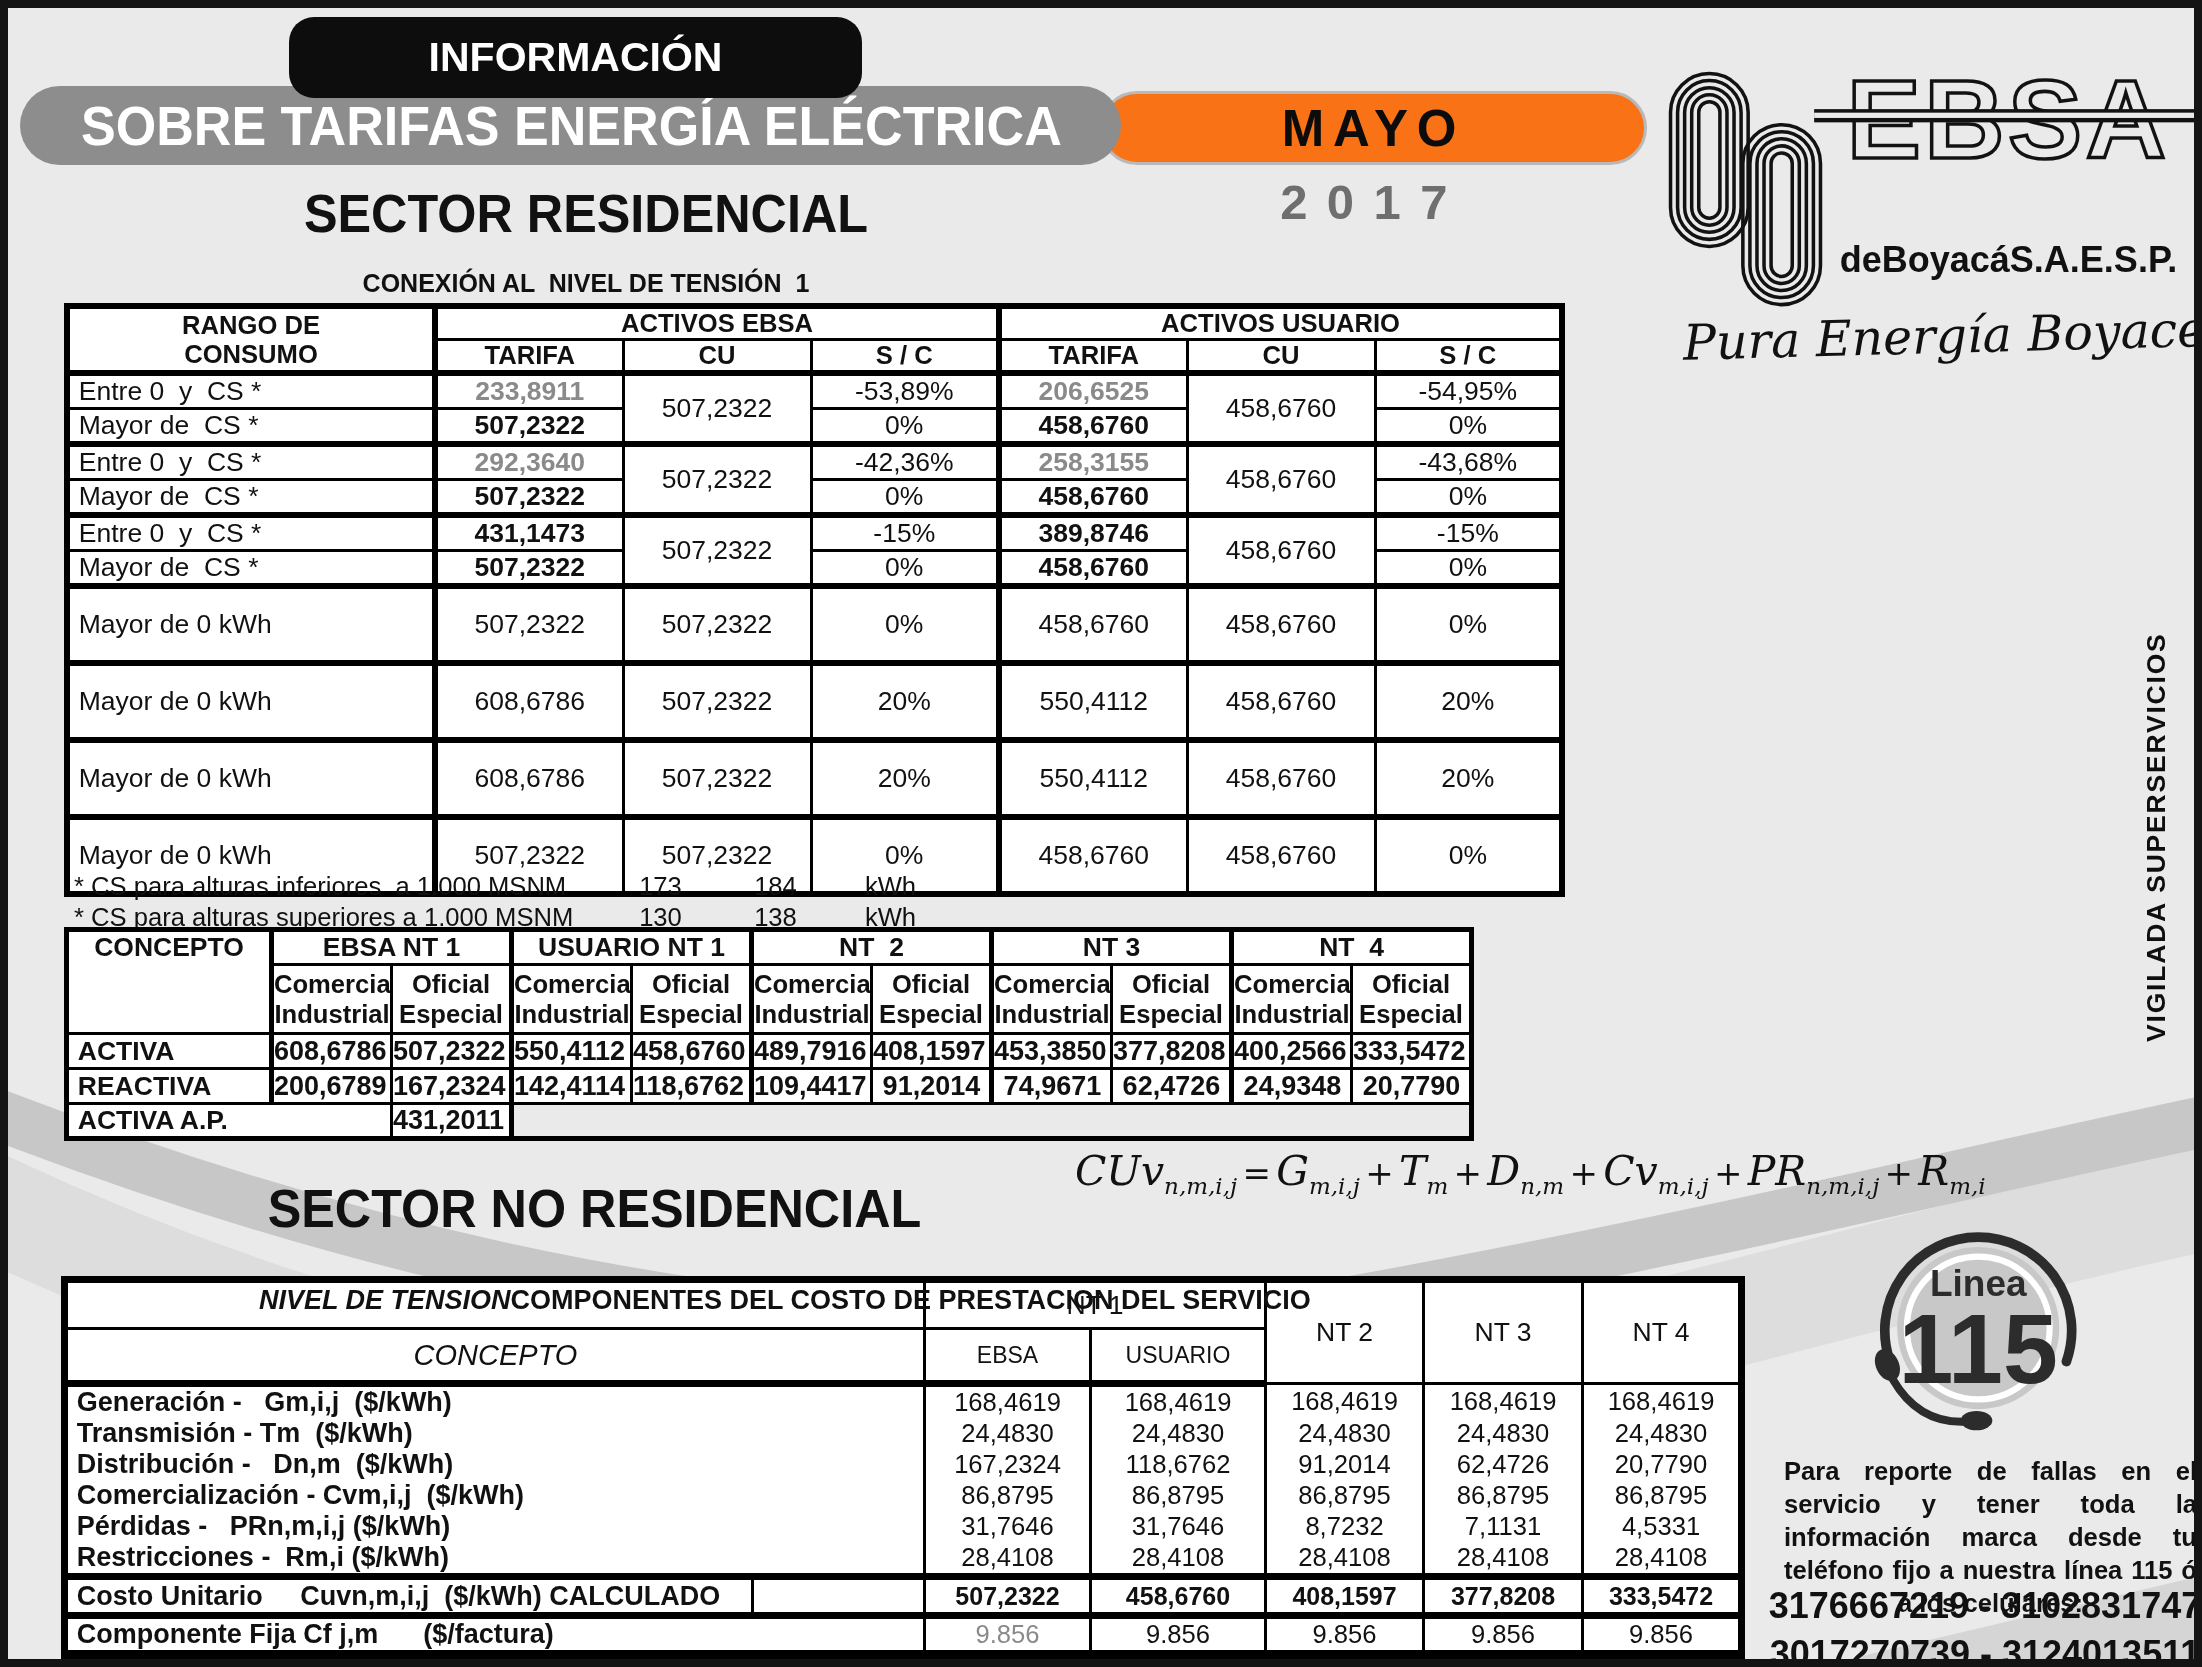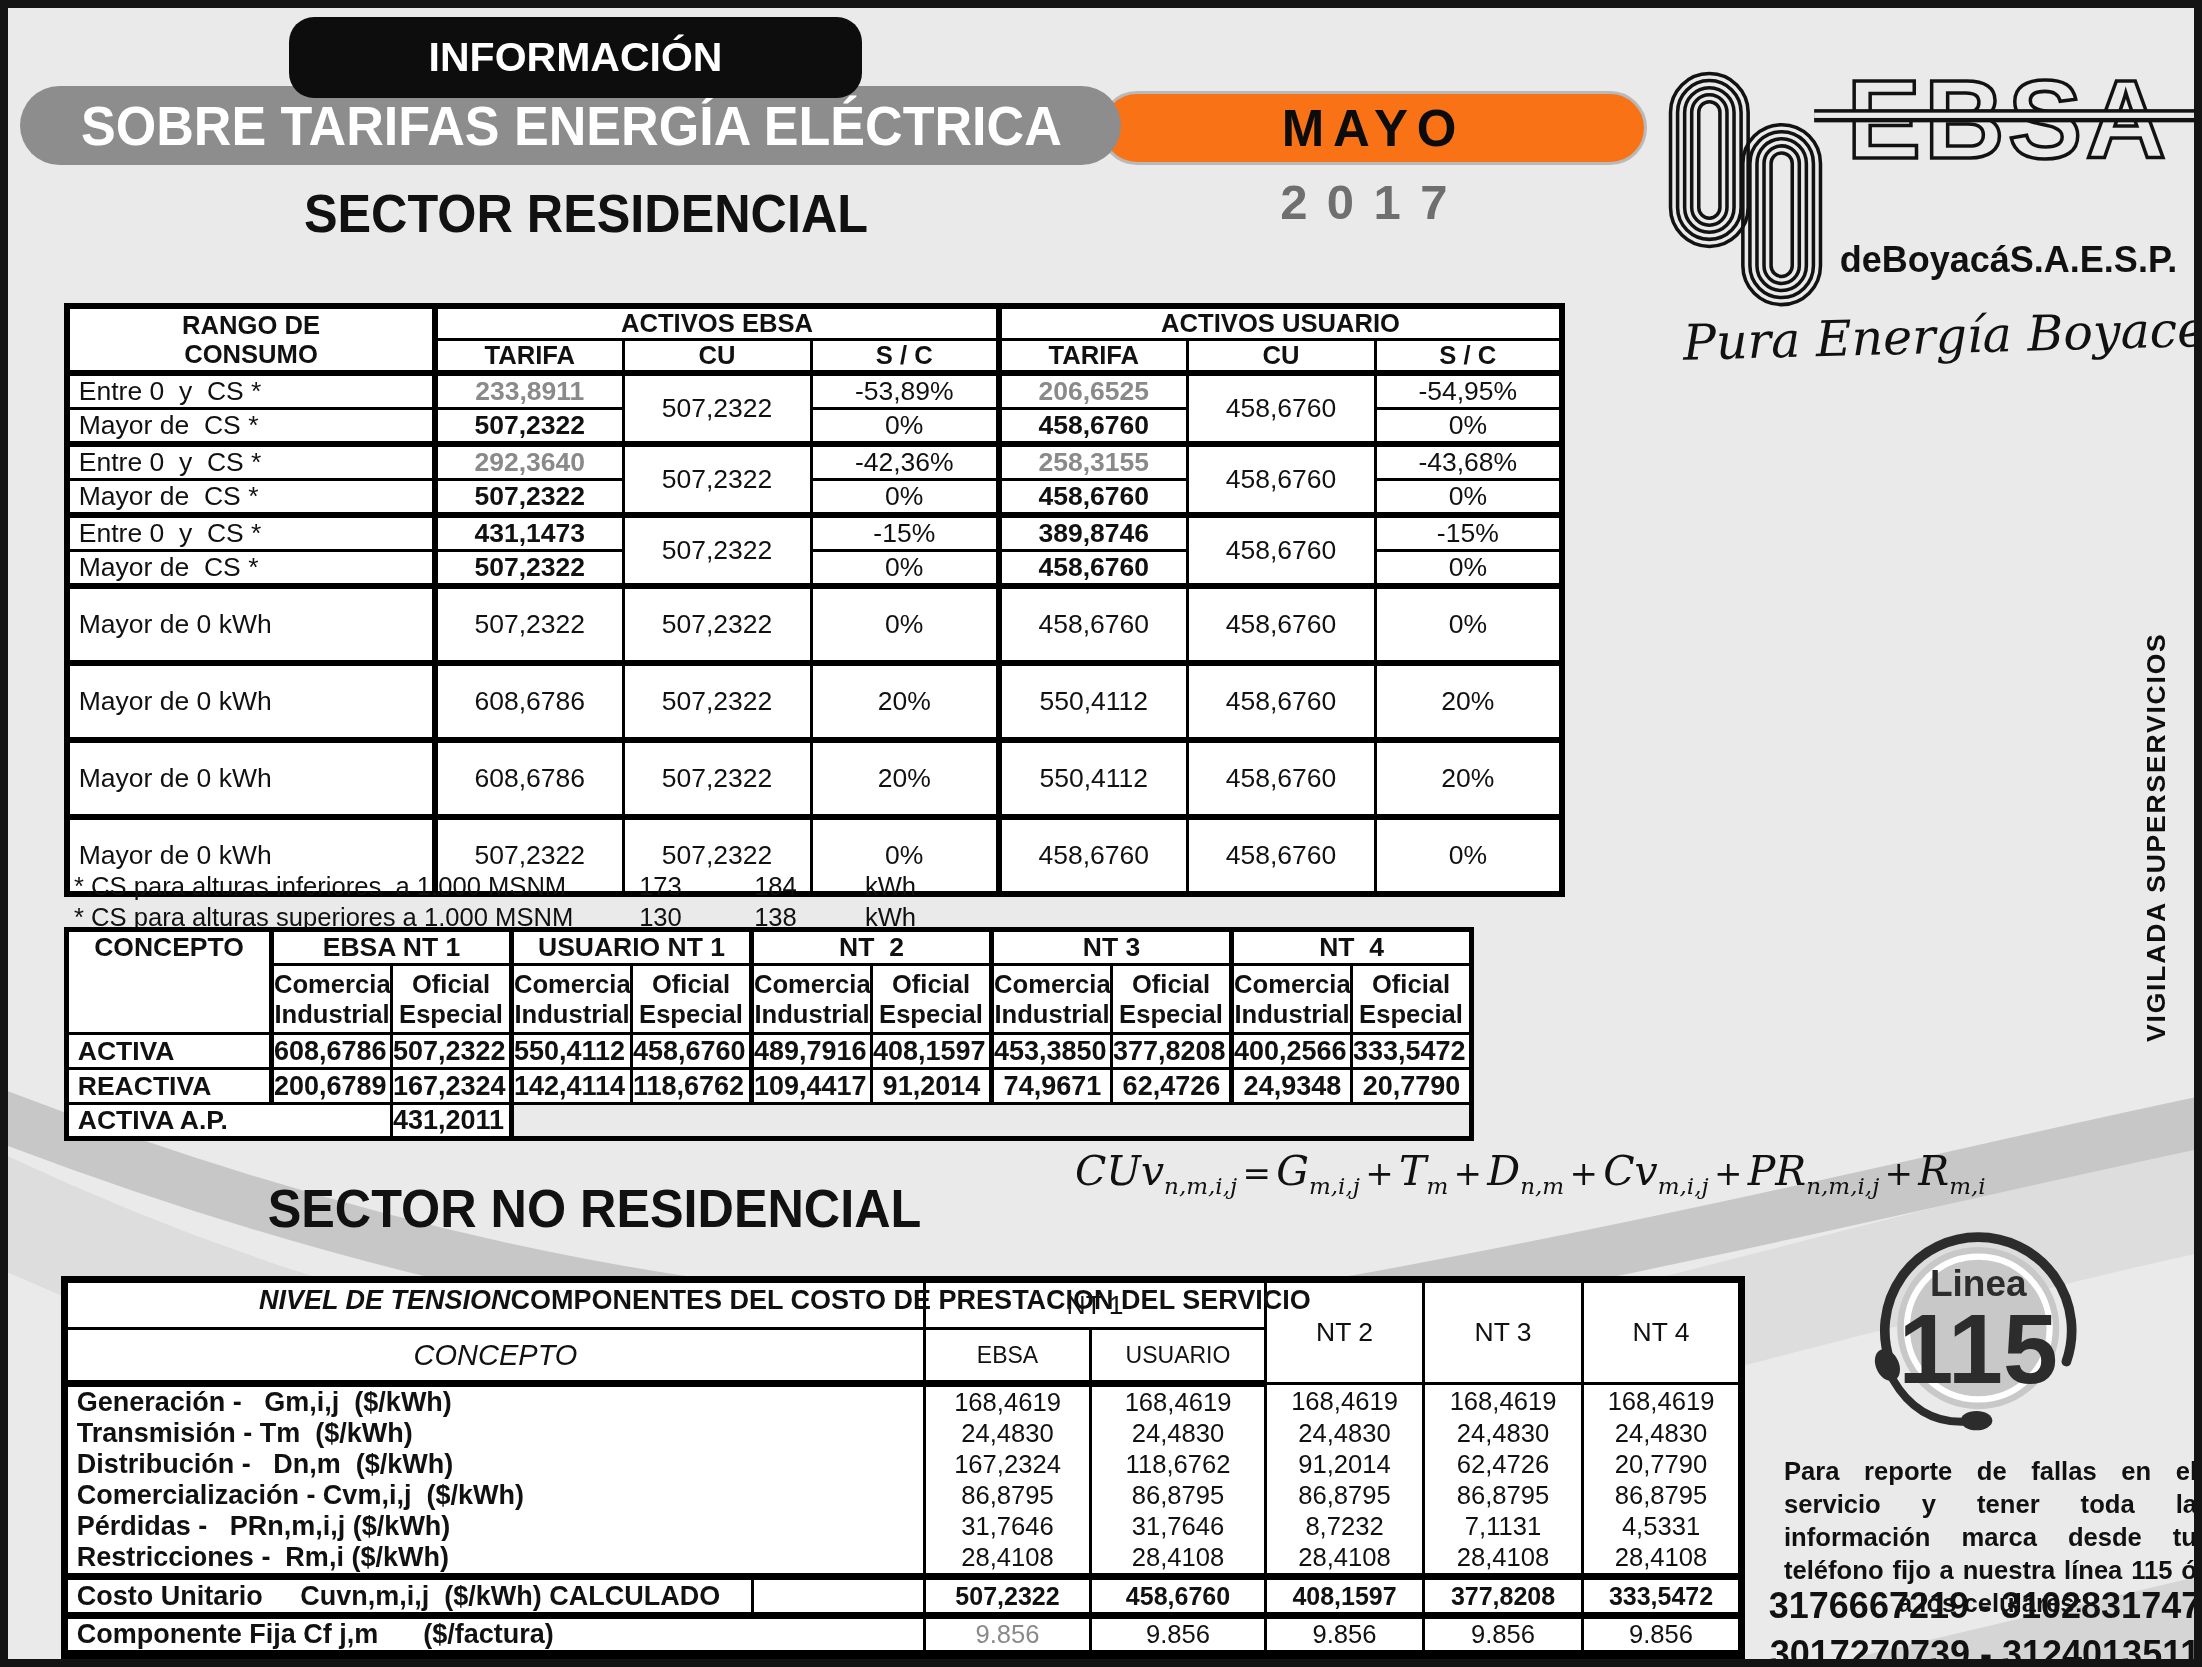--- a/index.html
+++ b/index.html
@@ -111,20 +111,21 @@
     <span>MAYO</span>
   </div>
   <div class="abs gray-bar">
     <span>SOBRE TARIFAS ENERGÍA ELÉCTRICA</span>
   </div>
   <div class="abs tab-info">
     <span>INFORMACIÓN</span>
   </div>
   <div class="abs year">2017</div>
   <div class="abs sector1">SECTOR RESIDENCIAL</div>
+  <div class="abs conexion">CONEXIÓN AL  NIVEL DE TENSIÓN  1</div>
 
   <div class="abs brand">
     <svg class="mark" width="157" height="247" viewBox="0 0 178 280">
       <g fill="none" stroke="#121212" stroke-width="4">
         <rect x="4" y="4" width="88" height="196" rx="44"></rect>
         <rect x="12" y="12" width="72" height="180" rx="36"></rect>
         <rect x="20" y="20" width="56" height="164" rx="28"></rect>
         <rect x="28" y="28" width="40" height="148" rx="20"></rect>
         <rect x="36" y="36" width="24" height="132" rx="12"></rect>
         <rect x="86" y="62" width="88" height="204" rx="44"></rect>

